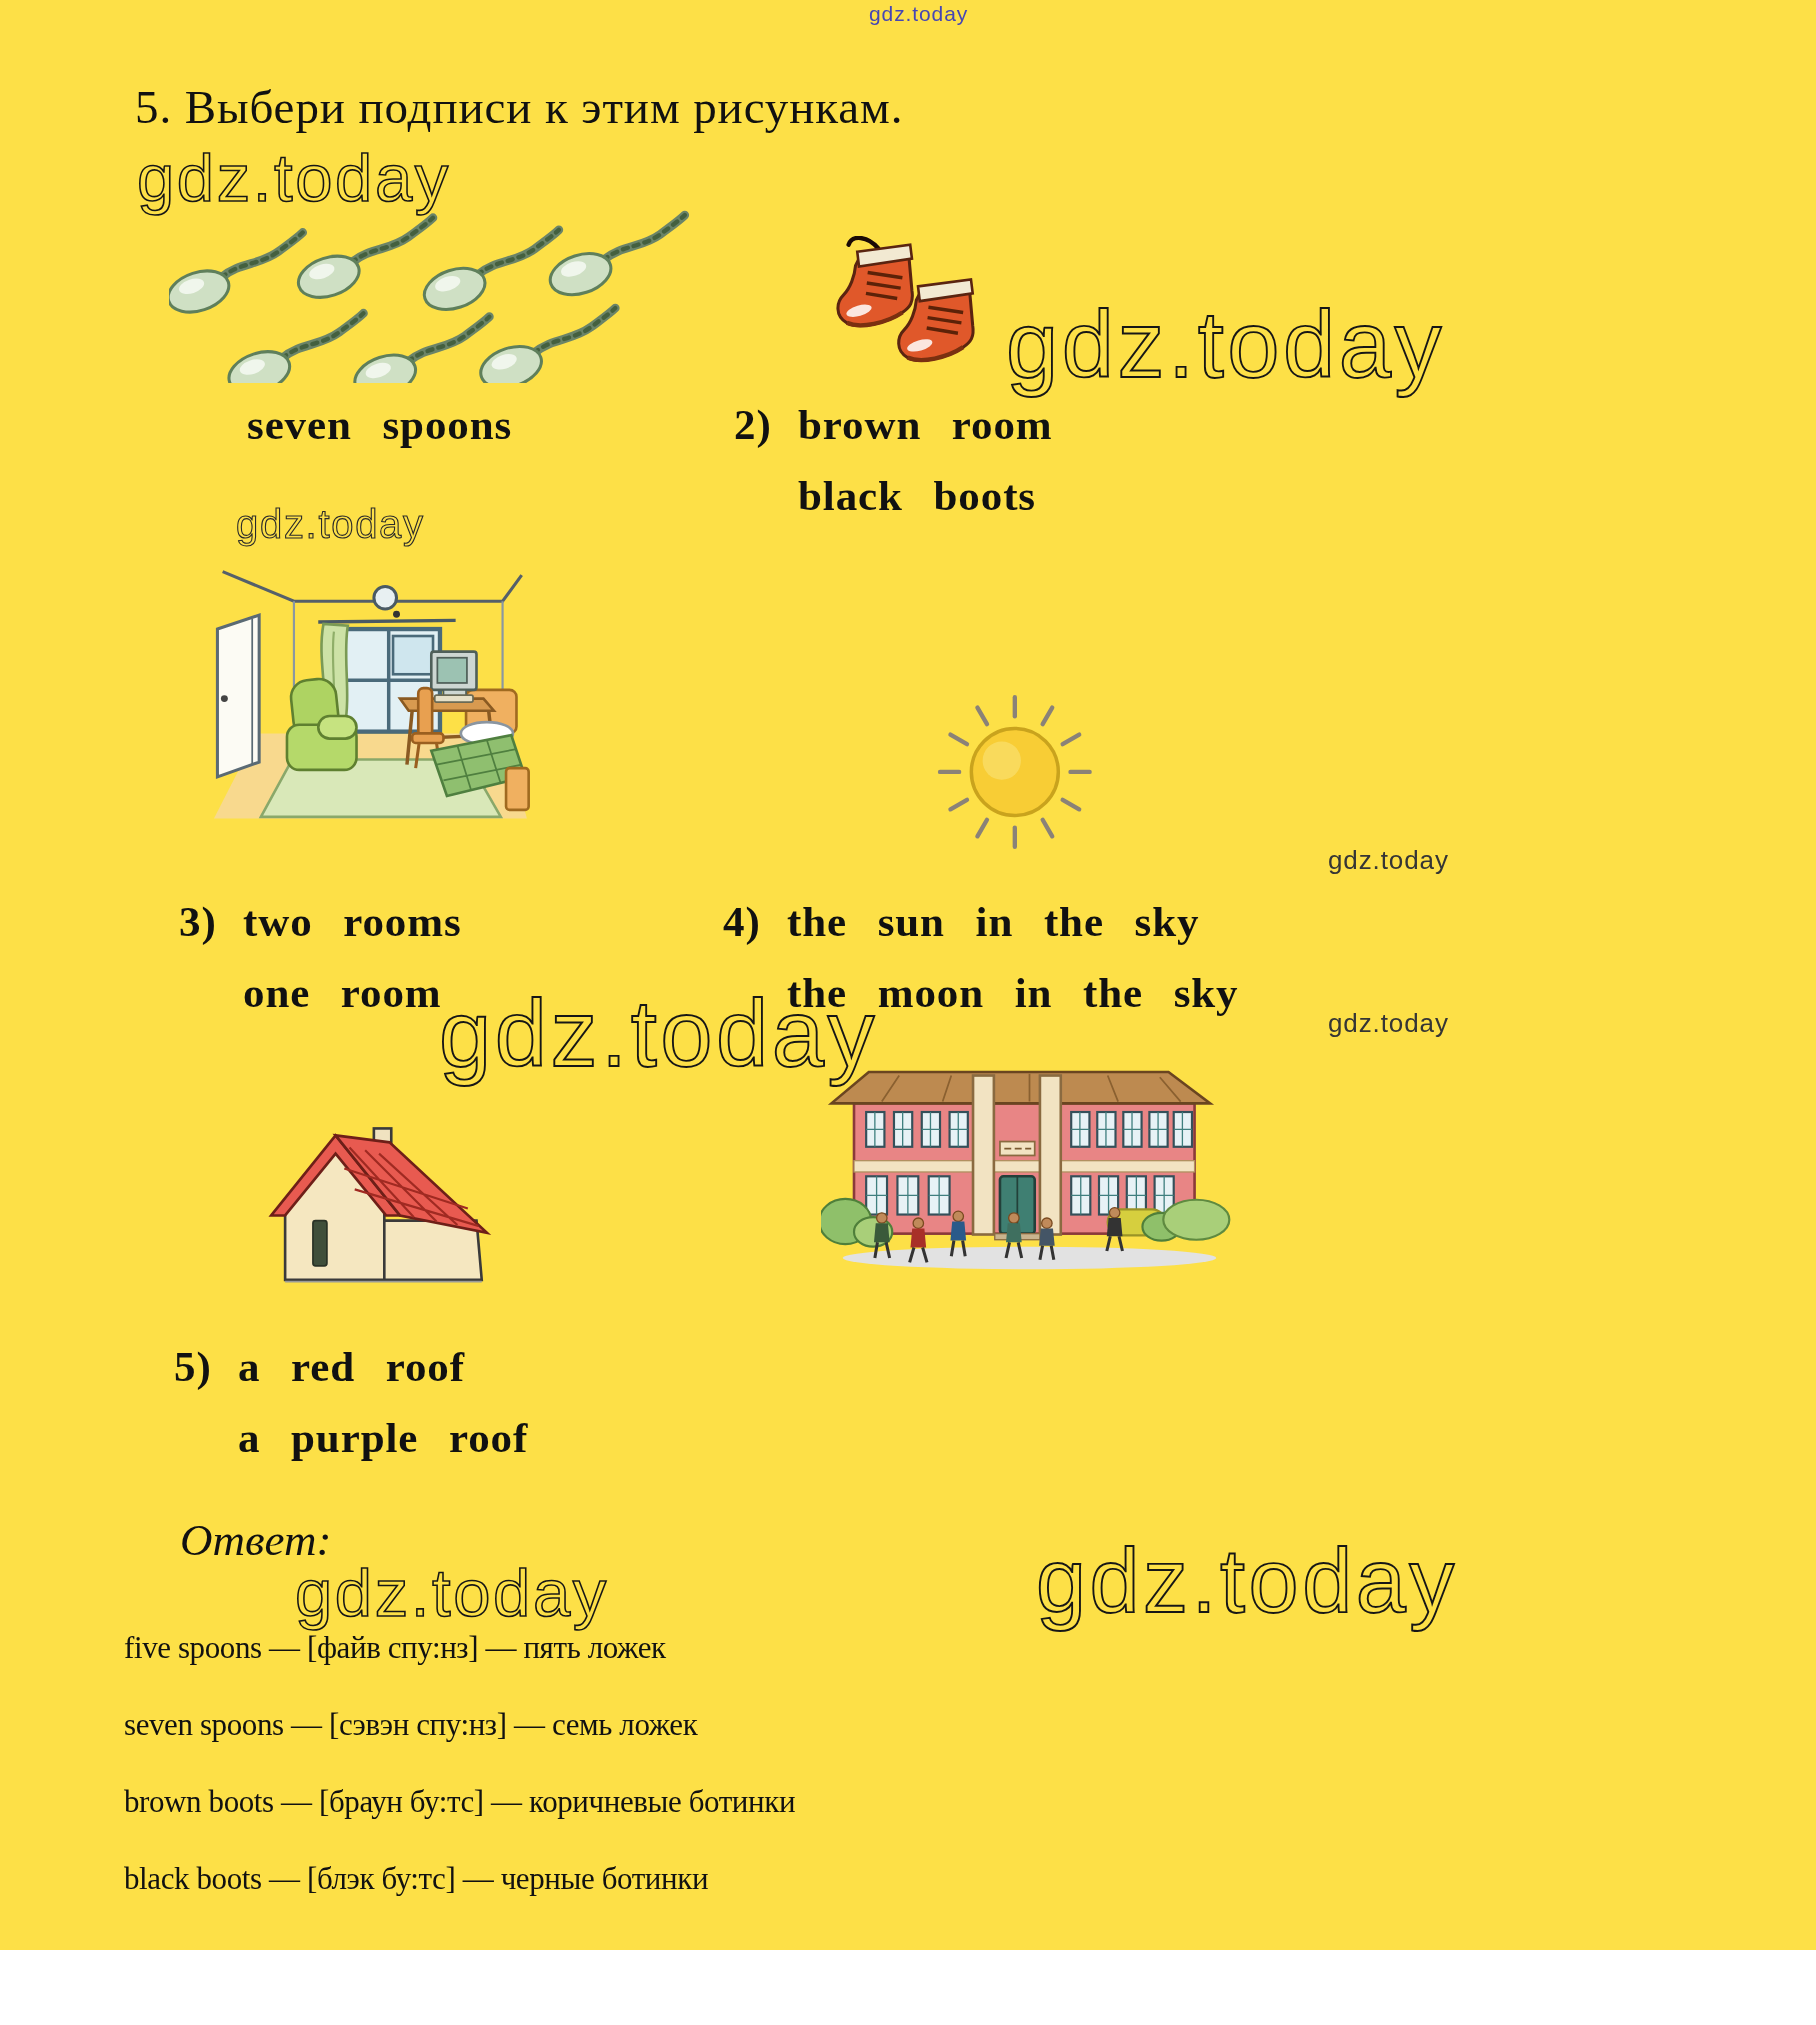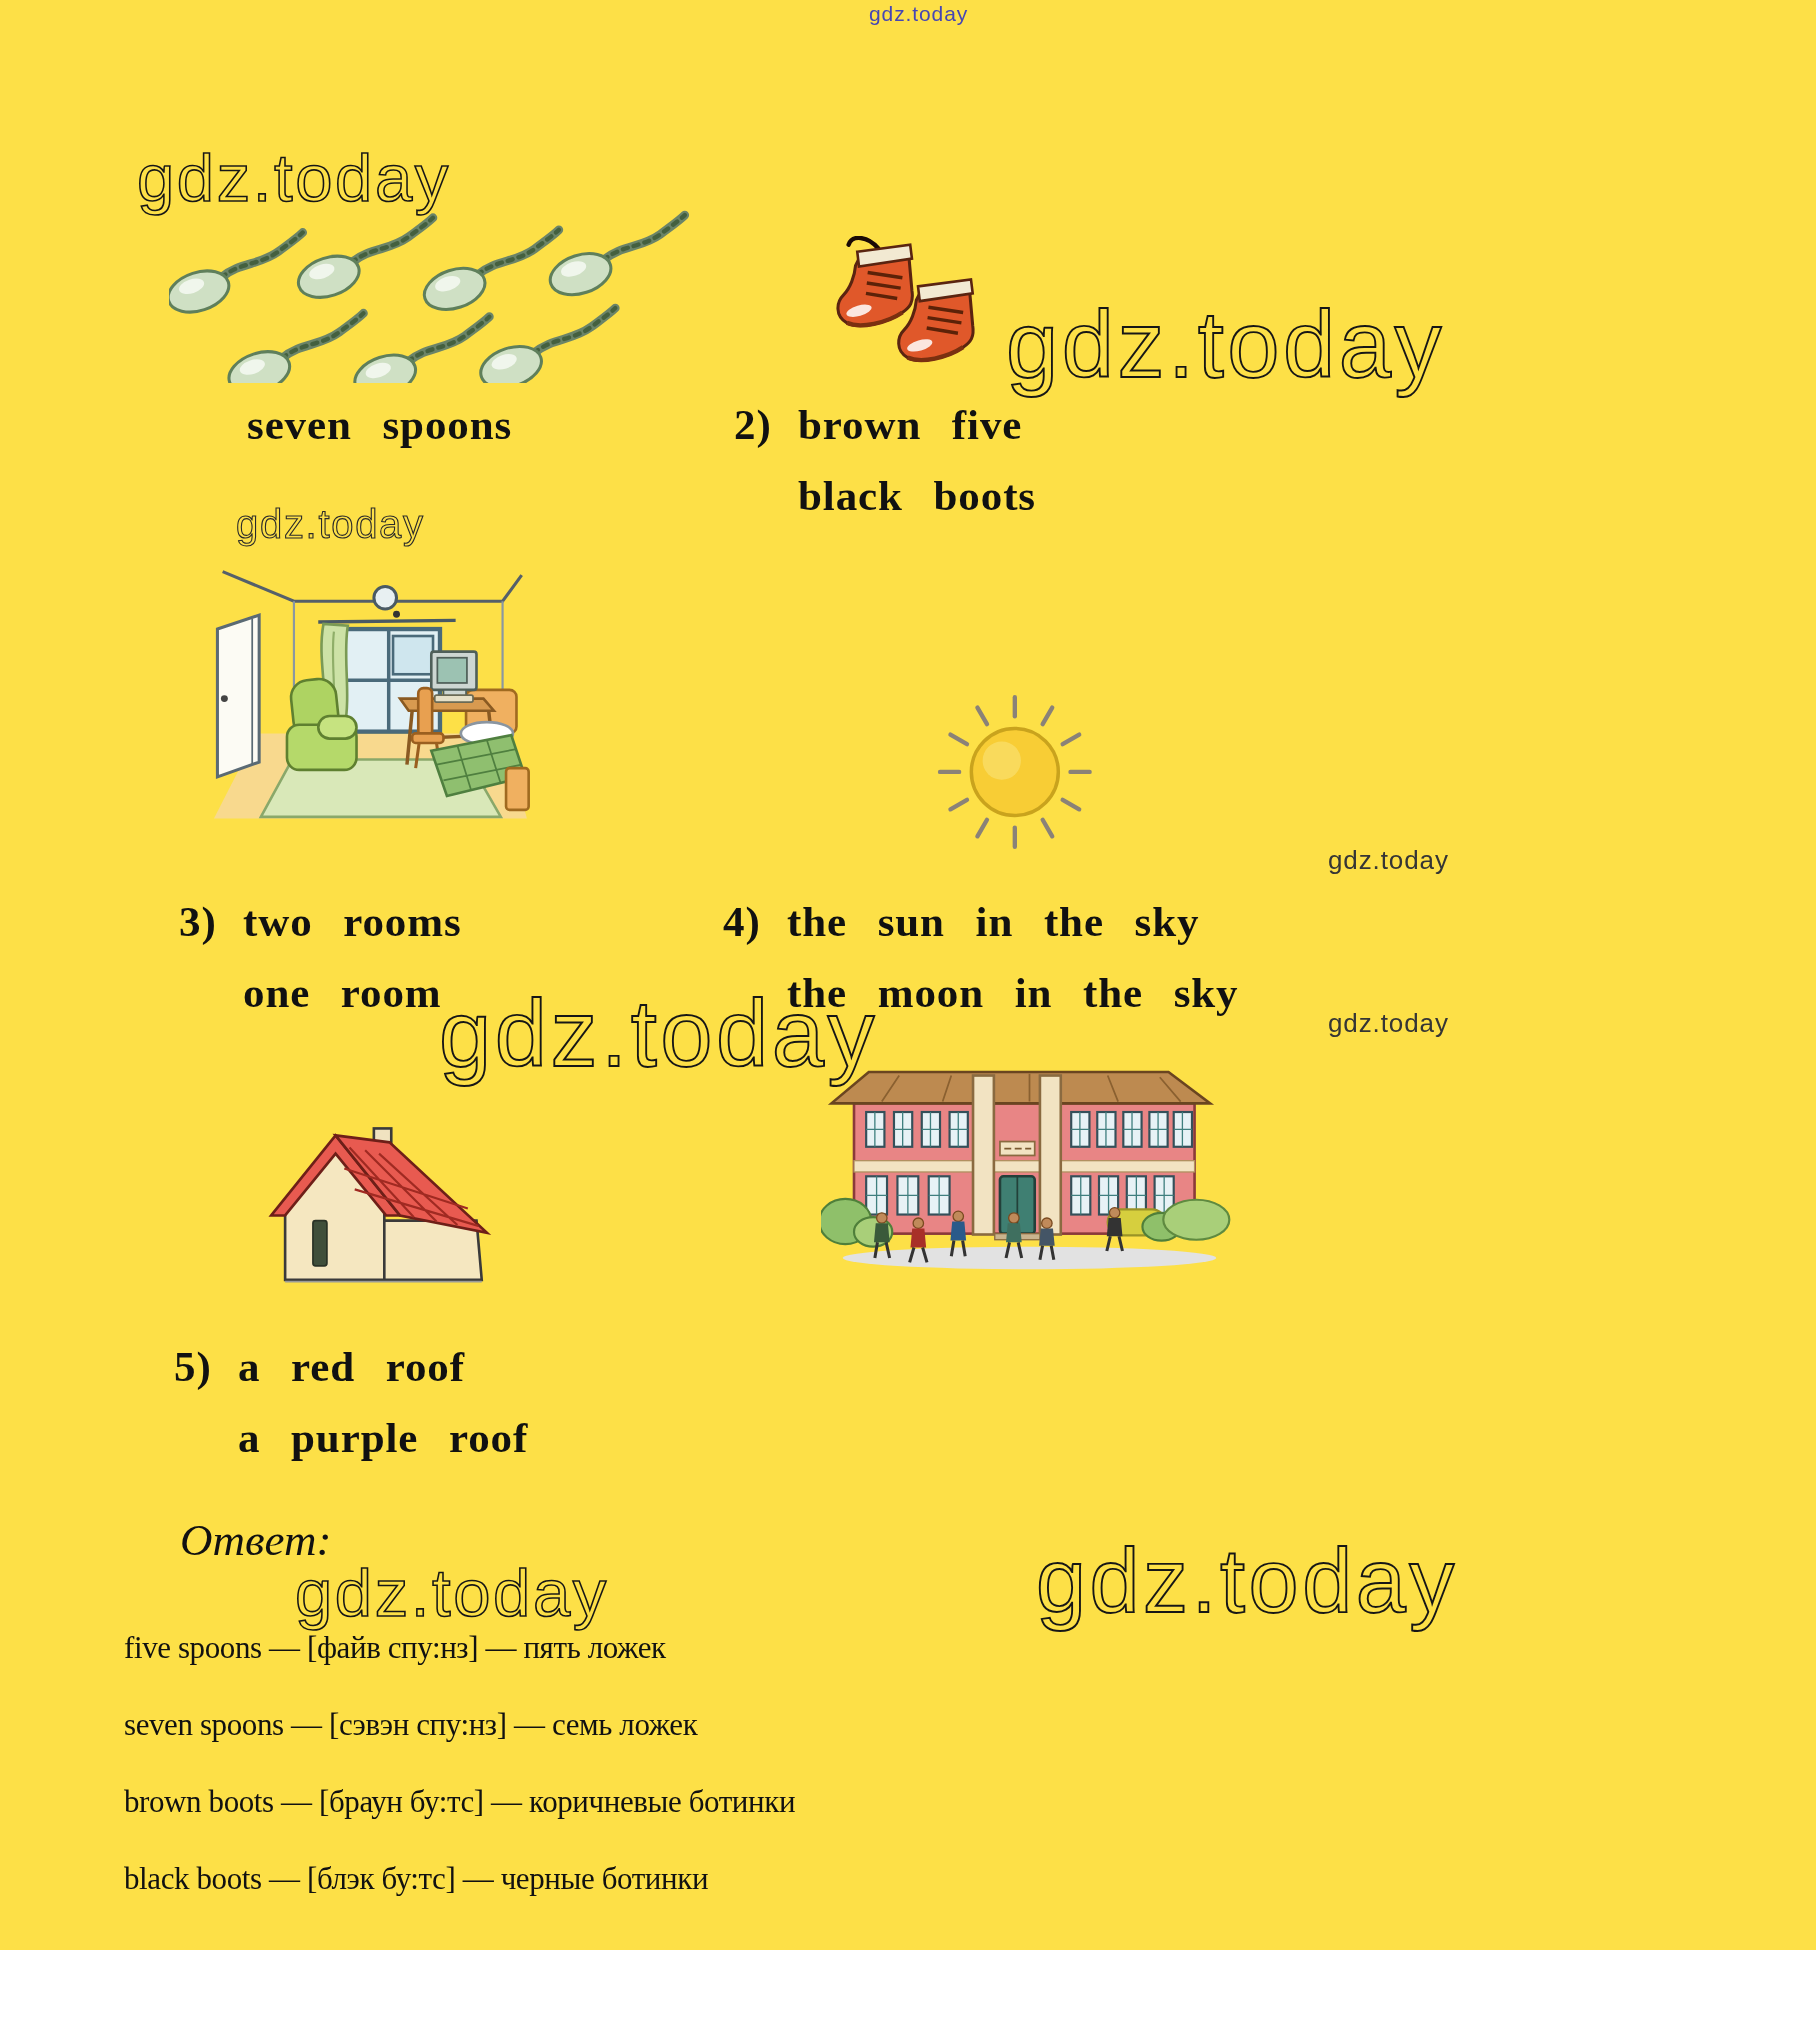--- a/index.html
+++ b/index.html
@@ -37,20 +37,21 @@
   <div class="wm wm-solid-top" style="left:869px;top:1.7px;">gdz.today</div>
   <div class="wm wm-thin-md" style="left:137px;top:139px;">gdz.today</div>
   <div class="wm wm-thin-xl" style="left:1006px;top:291px;">gdz.today</div>
   <div class="wm wm-thin-sm" style="left:236px;top:502px;">gdz.today</div>
   <div class="wm wm-solid-sm" style="left:1328px;top:845px;">gdz.today</div>
   <div class="wm wm-thin-xl" style="left:439px;top:980px;">gdz.today</div>
   <div class="wm wm-solid-sm" style="left:1328px;top:1008px;">gdz.today</div>
   <div class="wm wm-thin-md" style="left:295px;top:1554px;">gdz.today</div>
   <div class="wm wm-thin-lg" style="left:1036px;top:1530px;">gdz.today</div>
 
+  <div class="title">5. Выбери подписи к этим рисункам.</div>
 
   <div class="illus" style="left:169px;top:200px;">
     <svg width="534" height="183" viewBox="0 0 615 210">
       <defs>
         <g id="spoon">
           <path d="M60,64 C82,46 104,50 126,34 C138,25 148,18 154,12" fill="none" stroke="var(--spoon-handle)" stroke-width="10" stroke-linecap="round"></path>
           <path d="M60,64 C82,46 104,50 126,34 C138,25 148,18 154,12" fill="none" stroke="#44603f" stroke-width="5" stroke-dasharray="6 7" stroke-linecap="round"></path>
           <ellipse cx="34" cy="80" rx="36" ry="22" transform="rotate(-18 34 80)" fill="var(--spoon-fill)" stroke="var(--spoon-stroke)" stroke-width="3.5"></ellipse>
           <ellipse cx="26" cy="74" rx="15" ry="8" transform="rotate(-18 26 74)" fill="#f0f6ec"></ellipse>
         </g>
@@ -82,21 +83,21 @@
         <path d="M48,34 L88,40 M47,46 L86,52 M46,58 L82,64" stroke="#5c2208" stroke-width="4"></path>
         <ellipse cx="38" cy="78" rx="15" ry="6" transform="rotate(-16 38 78)" fill="#ffffff" opacity="0.85"></ellipse>
       </g>
     </svg>
   </div>
 
   <div class="opt" style="left:183px;top:389px;">
     <div class="l2"><span>seven spoons</span></div>
   </div>
   <div class="opt" style="left:734px;top:389px;">
-    <div><span class="num">2)</span><span>brown five</span></div>
+    <div><span class="num">2)</span><span>brown room</span></div>
     <div class="l2"><span>black boots</span></div>
   </div>
 
   <div class="illus" style="left:207px;top:549px;">
     <svg width="326" height="274" viewBox="0 0 375 315">
       <path d="M8,310 L58,212 L342,212 L368,310 Z" fill="var(--floor-yellow)"></path>
       <path d="M18,26 L100,60 L340,60 L362,30" fill="none" stroke="#55606a" stroke-width="3.5"></path>
       <path d="M100,60 L100,212 M340,60 L340,212" fill="none" stroke="#8a98a2" stroke-width="2.5"></path>
       <circle cx="205" cy="56" r="13" fill="#e8f0f2" stroke="#4a5a64" stroke-width="3.5"></circle>
       <circle cx="218" cy="75" r="4" fill="#333"></circle>

